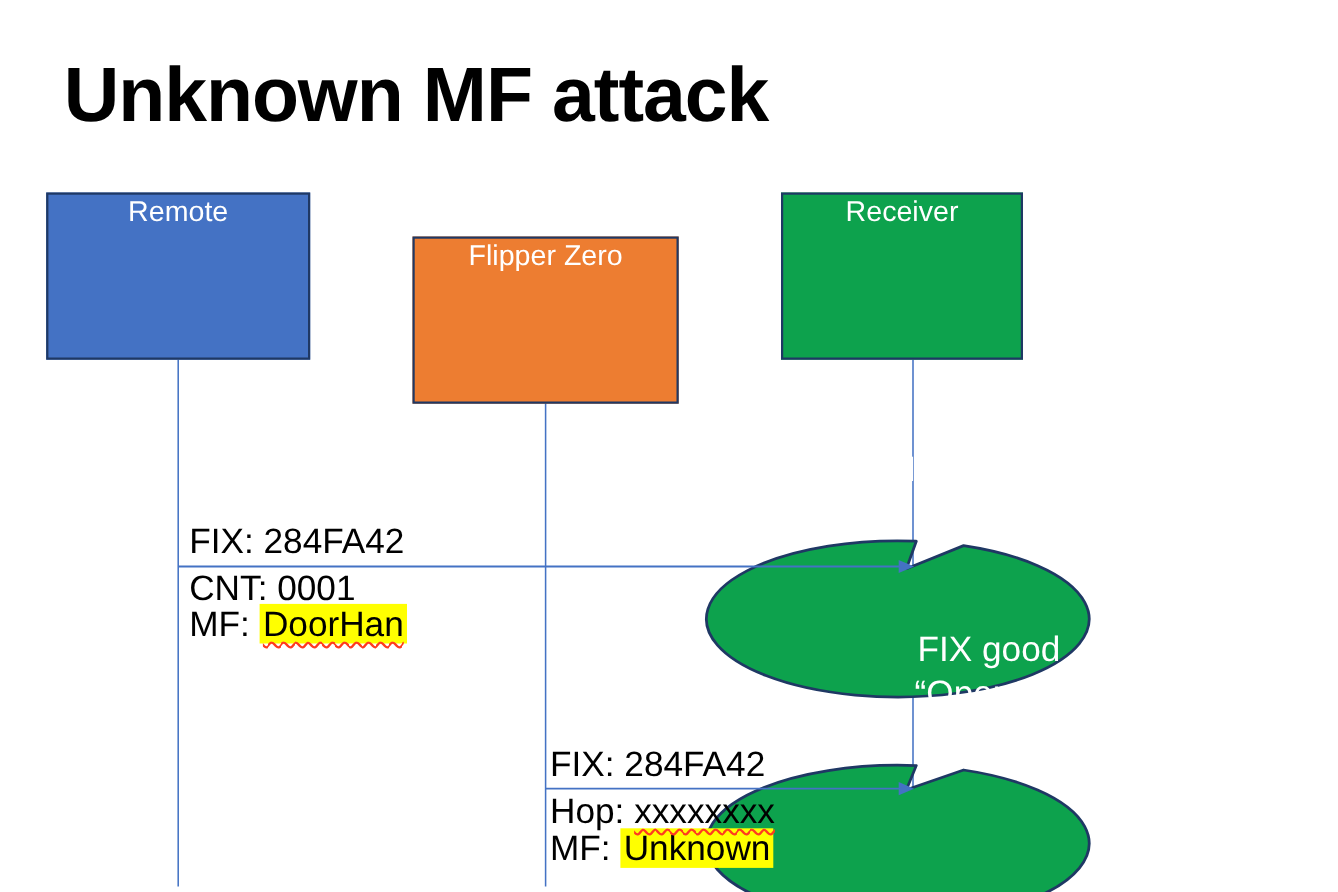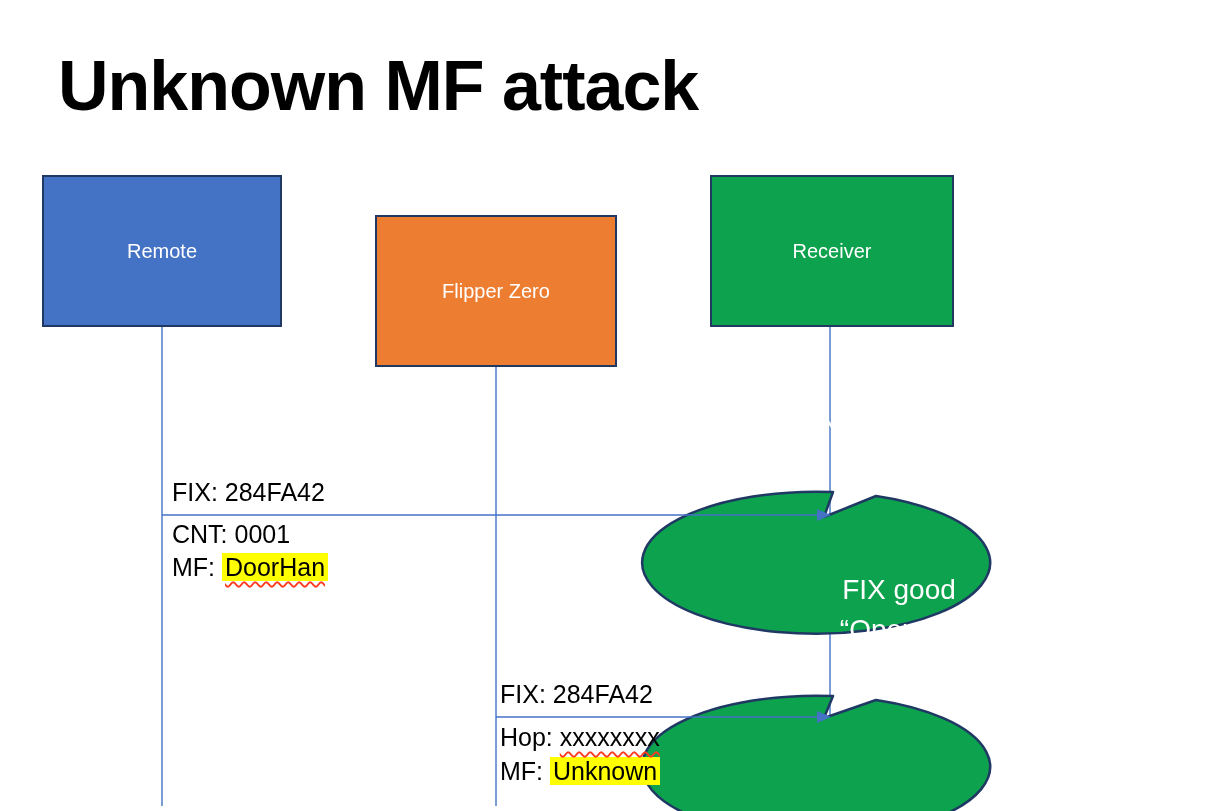--- a/index.html
+++ b/index.html
@@ -13,34 +13,34 @@
     color:var(--text-dark);white-space:nowrap;
   }
   svg.diagram{position:absolute;left:0;top:0;width:1216px;height:811px;}
   .lifeline{stroke:var(--connector);stroke-width:1.4;}
   .msgline{stroke:var(--connector);stroke-width:1.6;}
   .msghead{fill:var(--connector);}
   .callout-shape{fill:var(--callout-fill);stroke:var(--shape-border);stroke-width:2.5;stroke-linejoin:round;}
   .actor{
     position:absolute;top:175px;height:152px;box-sizing:border-box;
     border:2.5px solid var(--shape-border);
-    display:flex;align-items:center;justify-content:center;
-    color:var(--text-light);font-size:20px;
+    display:flex;justify-content:center;
+    color:var(--text-light);font-size:26px;
   }
   .actor-remote{left:42px;width:240px;background:var(--remote-fill);}
   .actor-flipper{left:375px;width:242px;background:var(--flipper-fill);margin-top:40px;}
-  .actor-receiver{left:710px;width:244px;background:var(--receiver-fill);}
+  .actor-receiver{left:710px;width:220px;background:var(--receiver-fill);}
   .callout-text{
     position:absolute;width:348px;text-align:center;
-    color:var(--text-light);font-size:28px;line-height:40px;white-space:nowrap;
+    color:var(--text-light);font-size:32px;line-height:40px;white-space:nowrap;
   }
   .callout-text-1{left:725px;top:366px;}
   .callout-text-2{left:725px;top:570px;}
   .msg{
-    position:absolute;font-size:25px;line-height:32px;color:var(--text-dark);white-space:nowrap;
+    position:absolute;font-size:32px;line-height:32px;color:var(--text-dark);white-space:nowrap;
   }
   .hl{background:var(--highlight);padding:0 3px;text-align:center;}
   .squiggle{
     text-decoration-line:underline;
     text-decoration-style:wavy;
     text-decoration-color:var(--spellcheck);
     text-decoration-thickness:1.5px;
     text-underline-offset:5px;
   }
 </style>

